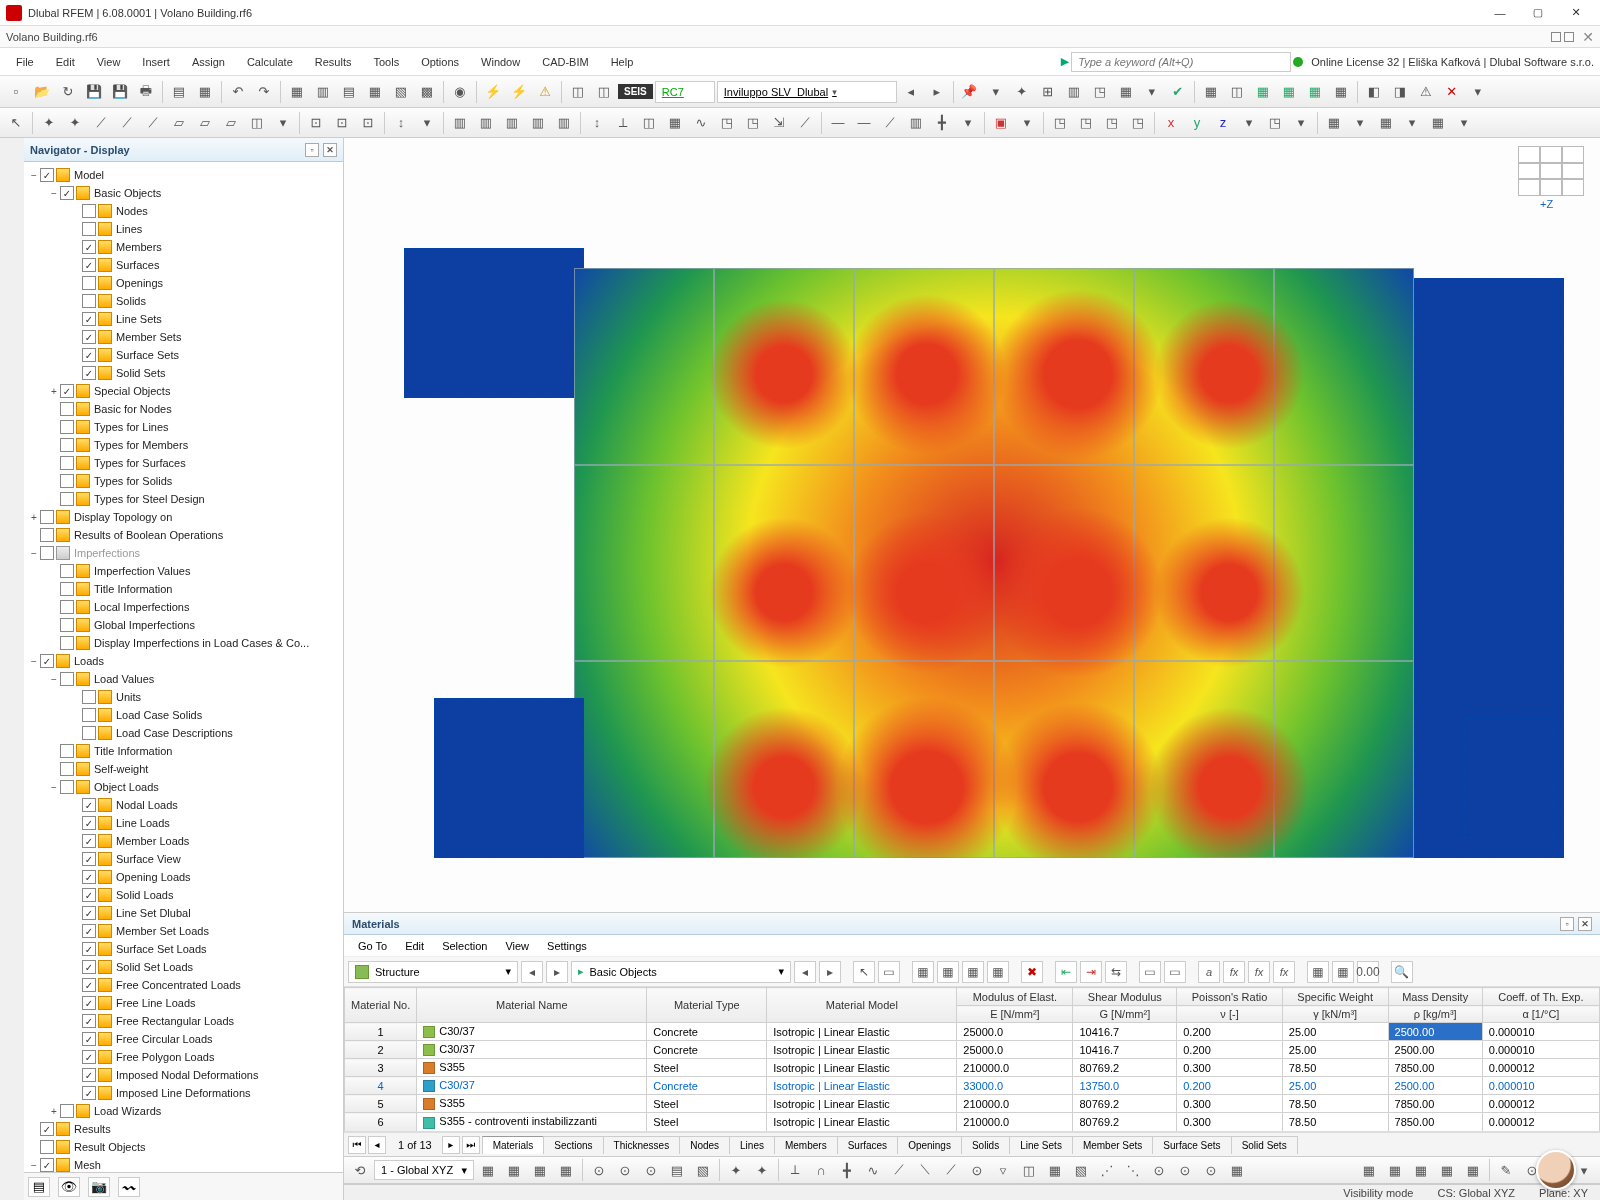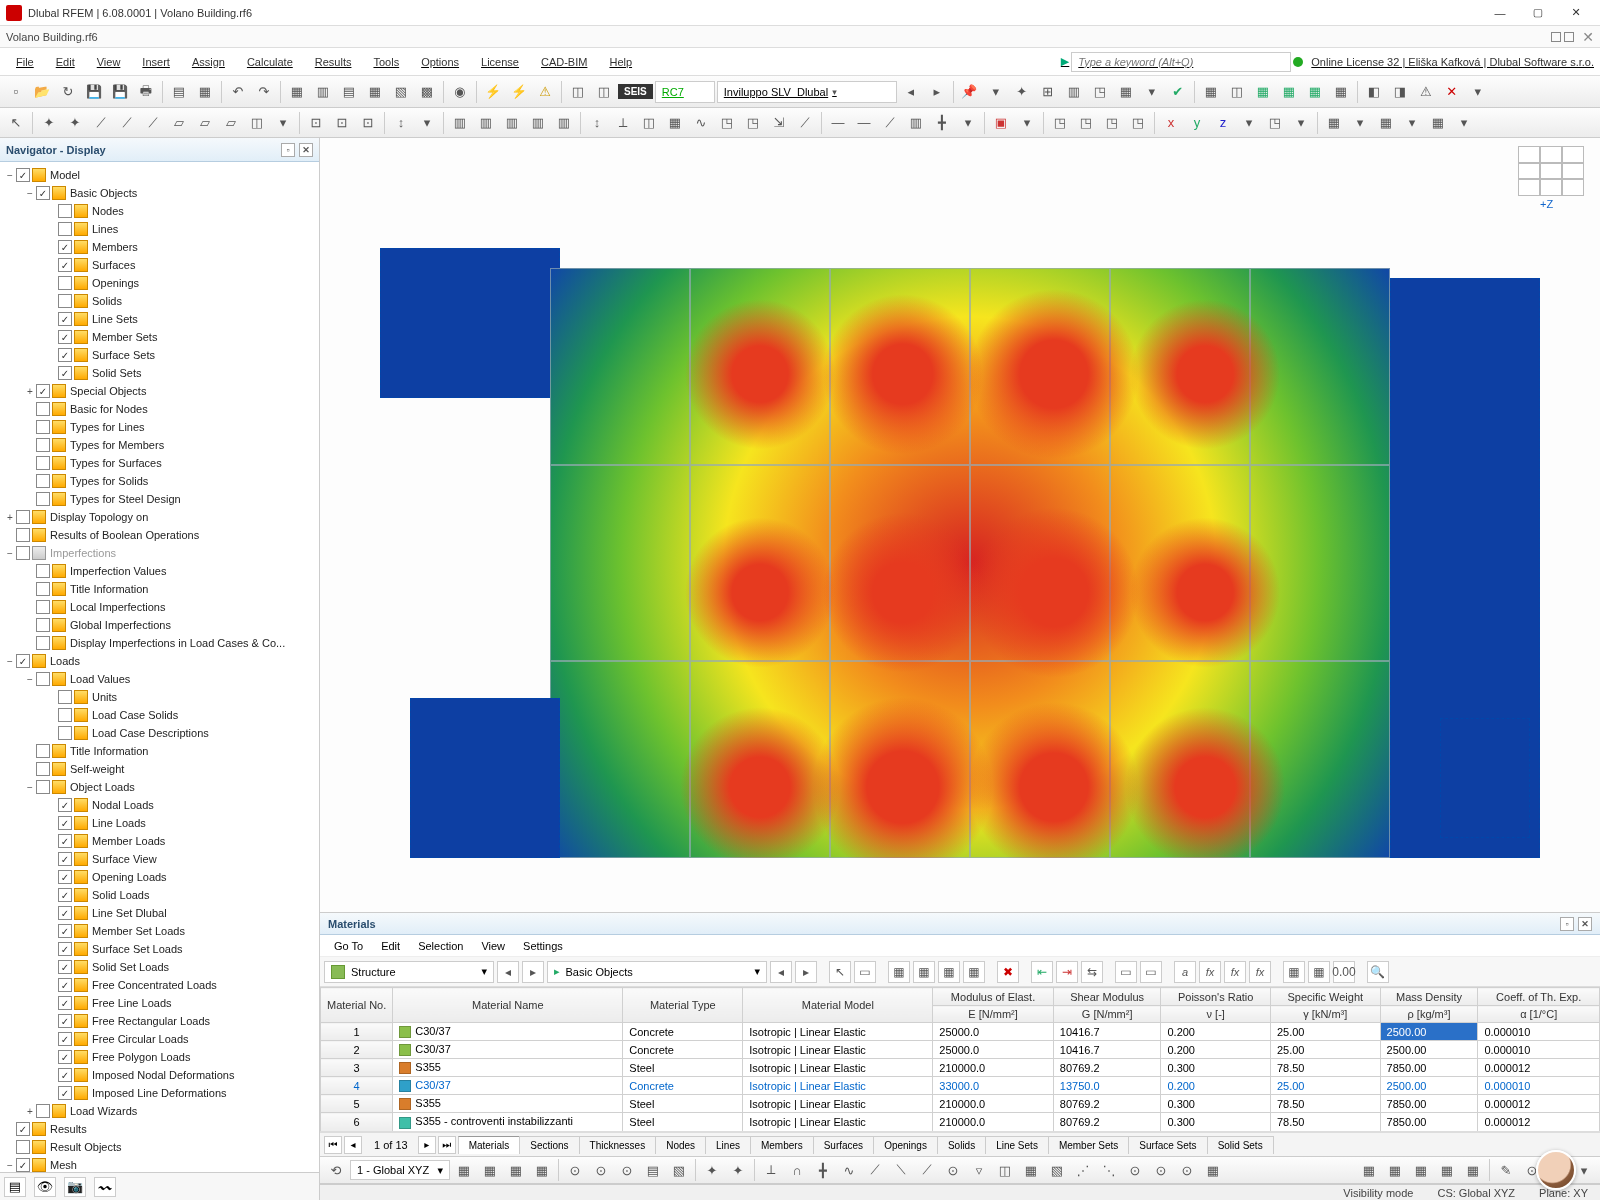--- a/index.html
+++ b/index.html
@@ -8,33 +8,33 @@
 .titlebar .app-icon { width: 16px; height: 16px; background: #c00; border-radius: 2px; margin-right: 6px; }
 .titlebar .title { flex: 0 0 auto; color: #333; }
 .titlebar .spacer { flex: 1; }
 .winbtns { display: flex; gap: 2px; }
 .winbtn { width: 36px; height: 22px; display: flex; align-items: center; justify-content: center; color: #333; cursor: pointer; }
 .subtitle { height: 22px; background: #fafafa; border-bottom: 1px solid #ddd; display:flex; align-items:center; justify-content: space-between; padding: 0 6px; color:#444; }
 .subtitle-right { display:flex; align-items:center; gap: 8px; }
 .subtitle-right .win-icons { display:flex; gap:3px; }
 .subtitle-right .swin { width:10px; height:10px; border:1px solid #888; }
 .subtitle-right .sclose { color:#888; font-size:14px; cursor:pointer; }
-.menubar { height: 28px; background: #fff; display: flex; align-items: center; padding: 0 6px; border-bottom: 1px solid #ddd; gap: 2px; text-decoration: underline; }
+.menubar { height: 28px; background: #fff; display: flex; align-items: center; padding: 0 6px; border-bottom: 1px solid #ddd; gap: 2px; }
 .menuitem { padding: 4px 10px; cursor: pointer; color:#333; }
 .menubar .grow { flex: 1; }
 .menubar input.search { width: 220px; height: 20px; border: 1px solid #ccc; padding: 0 6px; font-style: italic; color:#888; }
 .menubar .right-info { display:flex; gap:8px; color:#333; font-size:10px; align-items:center; }
 .toolbar { height: 32px; background: linear-gradient(#fdfdfd,#ececec); border-bottom: 1px solid #ccc; display: flex; align-items: center; padding: 0 4px; gap: 2px; overflow:hidden; }
 .tbtn { width: 24px; height: 24px; border-radius: 2px; display:flex; align-items:center; justify-content:center; color:#555; cursor:pointer; font-size:13px; }
 .tsep { width:1px; height:22px; background:#ccc; margin:0 2px; }
 .tcombo { height:22px; border:1px solid #ccc; background:#fff; padding:0 6px; display:flex; align-items:center; gap:4px; min-width:60px; cursor:pointer;text-decoration:underline; }
 .tcombo.green { color:#0a0; }
 .tcombo .arrow { font-size:9px; color:#555; }
 .badge-seis { background:#333; color:#fff; padding:2px 6px; font-weight:bold; font-size:10px; }
-.main { flex:1; display:flex; min-height:0; }
+.main { flex:1; display:flex; min-height:0;margin-left:24px; }
 .navpanel { width: 320px; background:#fff; border-right:1px solid #ccc; display:flex; flex-direction:column; }
 .navhdr { height:24px; background:linear-gradient(#f5f9fc,#e1eef8); border-bottom:1px solid #b6cde0; display:flex; align-items:center; padding:0 6px; font-weight:bold; color:#2a4d6e; justify-content:space-between; }
 .navhdr .hdrbtns { display:flex; gap:4px; }
 .hdrbtn { width:14px; height:14px; border:1px solid #aaa; background:#fff; font-size:9px; display:flex; align-items:center; justify-content:center; cursor:pointer; color:#555;}
 .tree { flex:1; overflow-y:auto; padding:4px 2px; }
 .tree-item { display:flex; align-items:center; height:18px; cursor:pointer; white-space:nowrap; }
 .tree-item .exp { width:12px; text-align:center; color:#555; font-size:10px; }
 .tree-item .chk { width:14px; height:14px; border:1px solid #888; margin-right:2px; display:flex; align-items:center; justify-content:center; font-size:10px; color:#333; background:#fff; }
 .tree-item .chk.checked::after { content:'✓'; }
 .tree-item .ico { width:14px; height:14px; background:linear-gradient(#fd6,#fa0); border:1px solid #c80; margin-right:4px; }
@@ -116,21 +116,21 @@
 <div class="menubar">
   <span class="menuitem">File</span>
   <span class="menuitem">Edit</span>
   <span class="menuitem">View</span>
   <span class="menuitem">Insert</span>
   <span class="menuitem">Assign</span>
   <span class="menuitem">Calculate</span>
   <span class="menuitem">Results</span>
   <span class="menuitem">Tools</span>
   <span class="menuitem">Options</span>
-  <span class="menuitem">License</span>
+  <span class="menuitem">Window</span>
   <span class="menuitem">CAD-BIM</span>
   <span class="menuitem">Help</span>
   <div class="grow"></div>
   <span style="color:#0a7;">▶</span>
   <input class="search" placeholder="Type a keyword (Alt+Q)" style="">
   <div class="right-info">
     <span style="width:10px;height:10px;background:#2a2;border-radius:50%;display:inline-block;"></span>
     <span>Online License 32 | Eliška Kafková | Dlubal Software s.r.o.</span>
   </div>
 </div>

